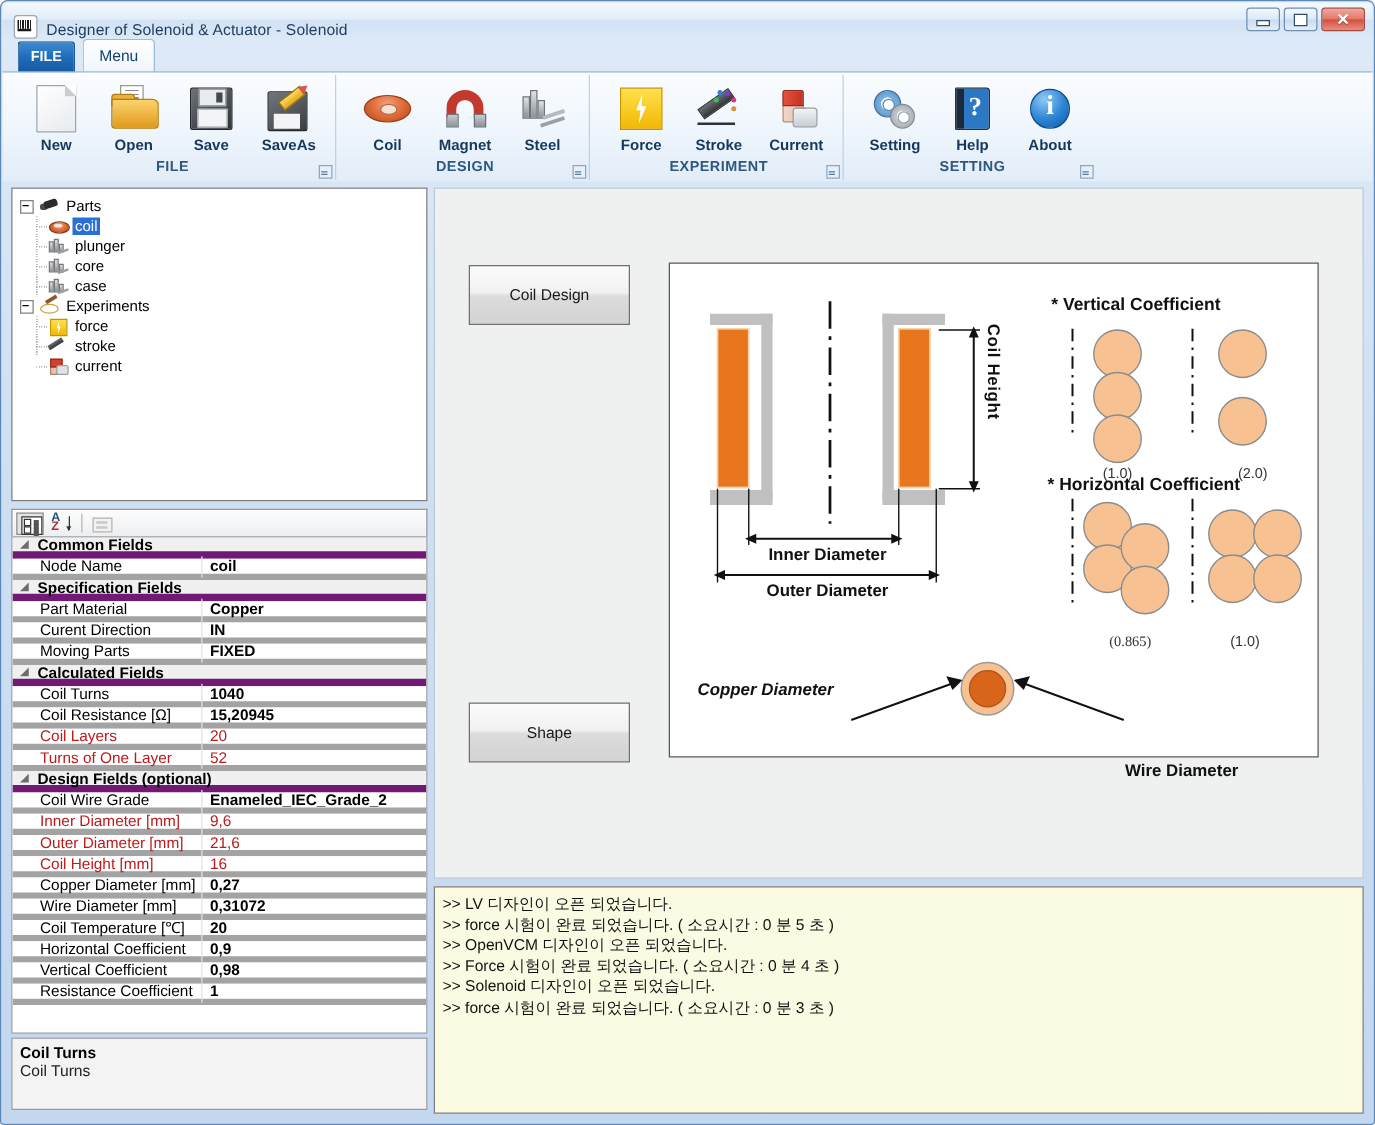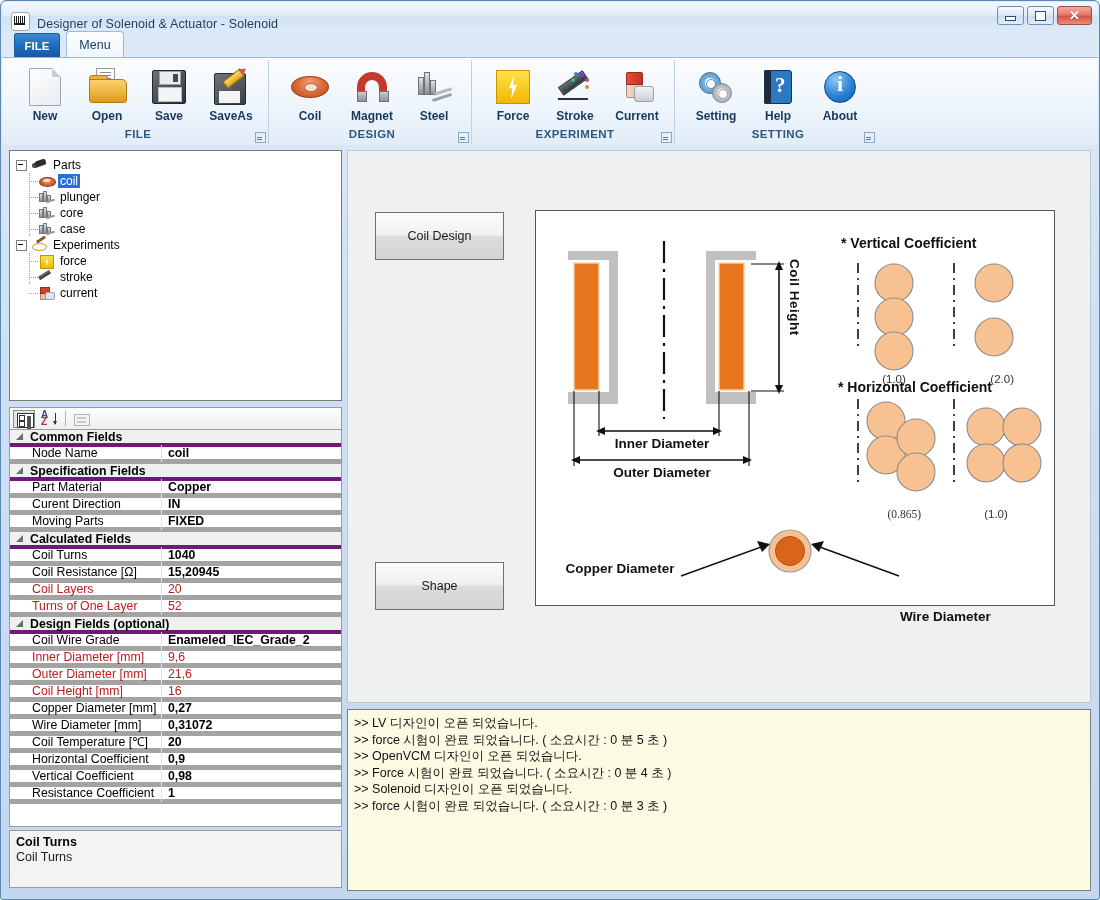--- a/index.html
+++ b/index.html
@@ -269,21 +269,21 @@
   .propgrid {
     position: absolute; left: 8px; top: 428px; width: 333px; height: 398px;
     background: #ffffff;
     border: 1px solid #9a9a9a;
     box-sizing: border-box;
     overflow: hidden;
   }
   .prow { height: 17px; display: flex; align-items: center; font-size: 12.3px; box-sizing: border-box; }
   .prow.cat {
     background: #f0f0f0; font-weight: bold; color: #000;
-    border-bottom: 4px solid #701a75;
+    border-bottom: 6px solid #701a75;
   }
   .prow.cat .tri {
     width: 9px; height: 9px; margin-left: 6px; margin-right: 5px; position: relative; flex:none;
   }
   .prow.cat .tri::after{
     content:""; position:absolute; left:0; top:1px;
     border-style: solid; border-width: 0 0 7px 7px;
     border-color: transparent transparent #6d6d6d transparent;
   }
   .prow.item { border-bottom: 5px solid #a3a3a3; background:#fff; }
@@ -789,21 +789,21 @@
 
         <line x1="145" y1="365" x2="228" y2="335" stroke="#111" stroke-width="1.5"></line>
         <polygon points="234,333 221,330 226,341" fill="#111"></polygon>
         <line x1="363" y1="365" x2="281" y2="335" stroke="#111" stroke-width="1.5"></line>
         <polygon points="275,333 288,330 283,341" fill="#111"></polygon>
       </svg>
 
       <div class="dim-label" style="left:246px; top:48px; width:20px; writing-mode:vertical-rl; text-orientation:mixed; letter-spacing:0.5px;">Coil Height</div>
       <div class="dim-label" style="left:66px; top:225px; width:120px; text-align:center;">Inner Diameter</div>
       <div class="dim-label" style="left:38px; top:254px; width:176px; text-align:center;">Outer Diameter</div>
-      <div class="dim-label" style="left:22px; top:350px; width:124px; text-align:center;">Copper Diameter</div>
+      <div class="dim-label" style="left:22px; top:333px; width:124px; text-align:left;font-style:italic;">Copper Diameter</div>
       <div class="dim-label" style="left:364px; top:350px; width:130px;margin-top:48px;">Wire Diameter</div>
 
       <div class="coef-title" style="left:305px; top:24px;">* Vertical Coefficient</div>
 
       <svg width="200" height="110" viewBox="0 0 200 110" style="position:absolute;left:310px;top:50px;">
         <line x1="12" y1="2" x2="12" y2="88" stroke="#111" stroke-width="1.6" stroke-dasharray="10,5,2,5"></line>
         <circle cx="48" cy="22" r="19" fill="#f8c191" stroke="#8c8c8c" stroke-width="1.1"></circle>
         <circle cx="48" cy="56" r="19" fill="#f8c191" stroke="#8c8c8c" stroke-width="1.1"></circle>
         <circle cx="48" cy="90" r="19" fill="#f8c191" stroke="#8c8c8c" stroke-width="1.1"></circle>
         <line x1="108" y1="2" x2="108" y2="88" stroke="#111" stroke-width="1.6" stroke-dasharray="10,5,2,5"></line>

